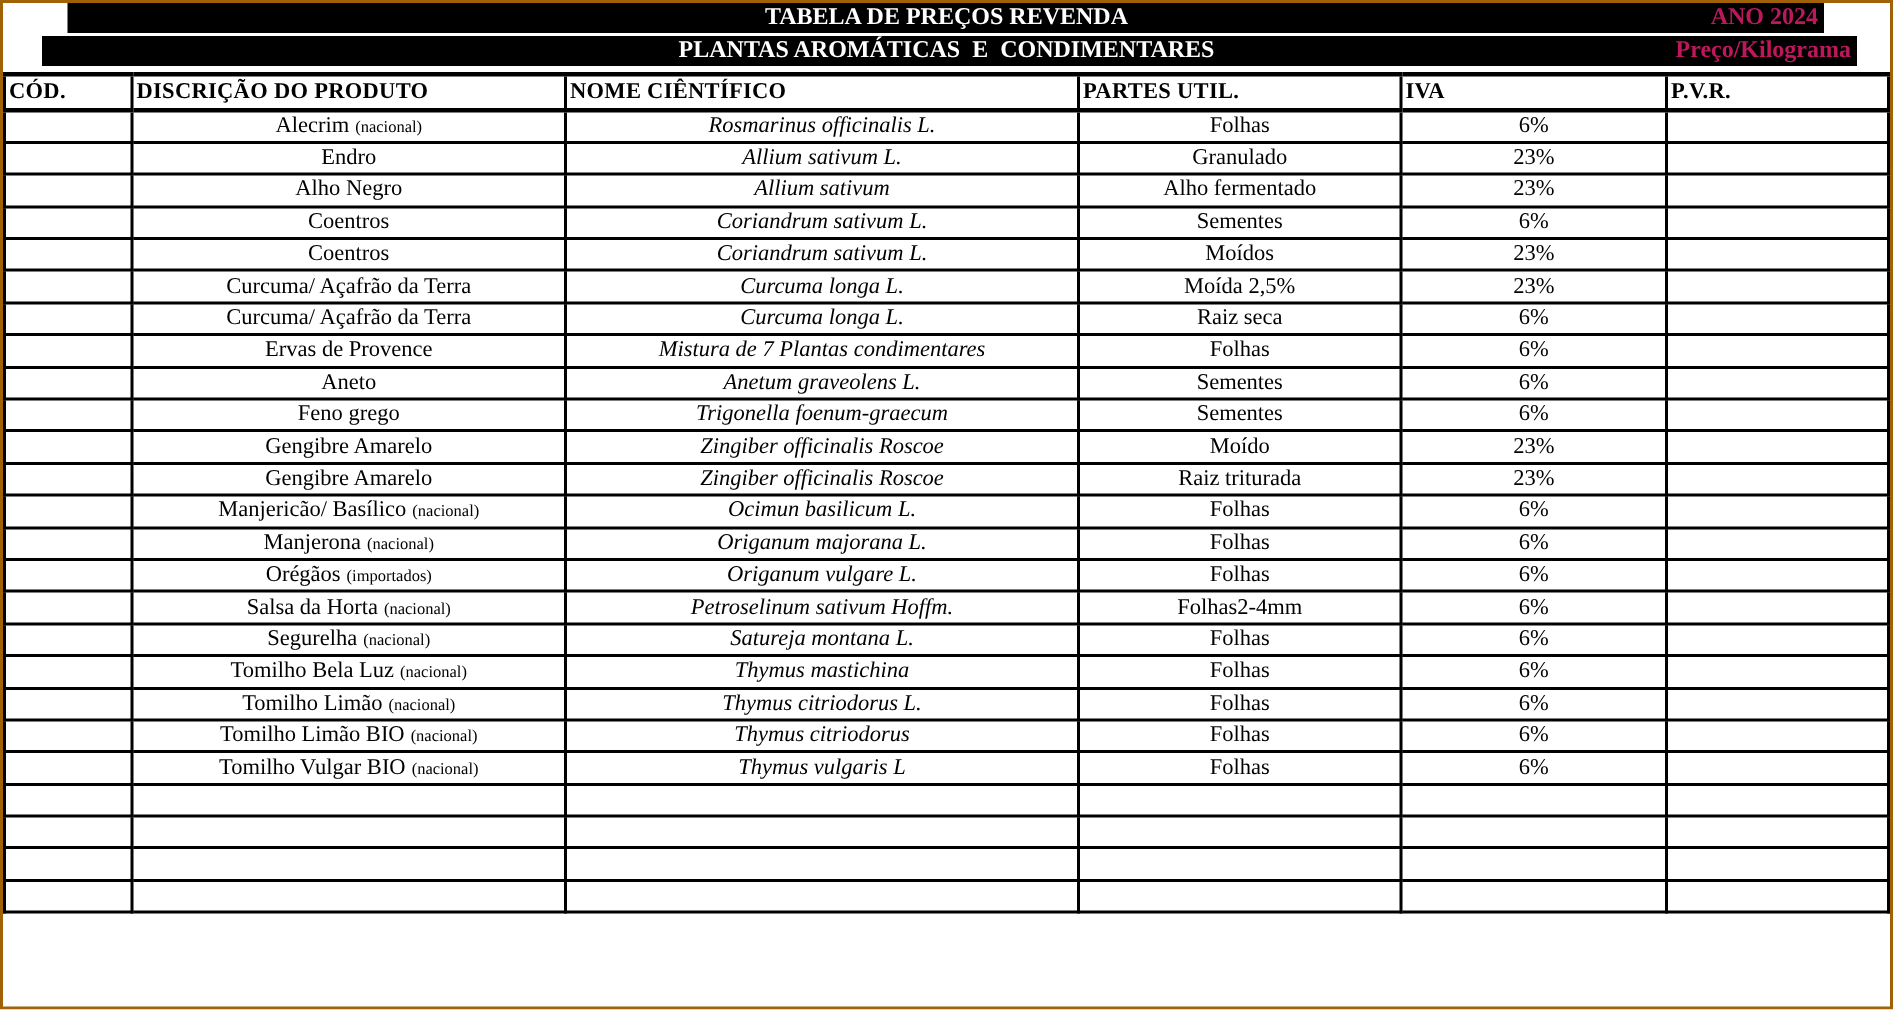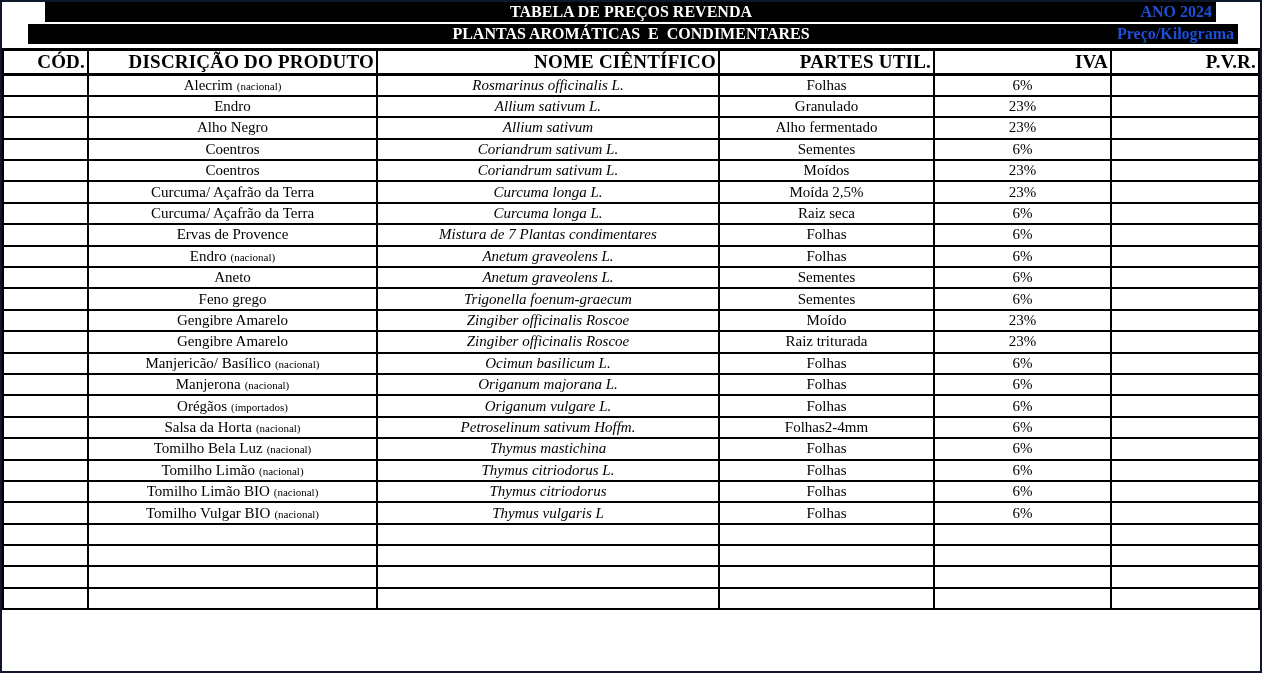--- a/index.html
+++ b/index.html
@@ -1,55 +1,55 @@
 <!DOCTYPE html>
 <html><head>
 <meta charset="utf-8">
 <style>
   * { box-sizing: border-box; }
   html, body { margin: 0; padding: 0; background: #ffffff; }
   .page {
     width: 1262px; height: 673px;
-    border: 2px solid #0f172a;
+    border: 2px solid #a16207;
     background: #fff;
     font-family: "Liberation Serif", "DejaVu Serif", serif;
     color: #000;
     overflow: hidden;
   }
   
   .bar-row { position: relative; height: 20px; }
   .bar-row + .bar-gap { height: 2px; background: #fff; }
   .bar-black { position: absolute; top: 0; bottom: 0; background: #000; }
   .bar1 .bar-black { left: 43px; right: 44px; }
   .bar2 .bar-black { left: 26px; right: 22px; }
   .bar-title {
     position: absolute; left: 0; right: 0; top: 0;
     text-align: center; color: #fff; font-weight: bold;
     font-size: 16px; line-height: 20px; white-space: pre;
   }
   .bar-right {
-    position: absolute; top: 0; color: #1d4ed8; font-weight: bold;
+    position: absolute; top: 0; color: #be185d; font-weight: bold;
     font-size: 16px; line-height: 20px; white-space: pre;
   }
   .bar1 .bar-right { right: 48px; }
   .bar2 .bar-right { right: 26px; }
   .pre-table-gap { height: 4px; background: #fff; }
   
   table {
     width: 100%;
     border-collapse: collapse;
     table-layout: fixed;
   }
   th {
     border: 2px solid #000;
     border-top: 3px solid #000;
     border-bottom: 3px solid #000;
-    font-size: 19px; font-weight: bold;
+    font-size: 15px; font-weight: bold;
     height: 24px; padding: 0 2px;
-    text-align: right; white-space: nowrap;
+    text-align: left; white-space: nowrap;
     letter-spacing: 0.2px;
   }
   td {
     border: 2px solid #000;
     font-size: 15px;
     padding: 0 2px;
     text-align: center;
     vertical-align: middle;
     white-space: nowrap;
     overflow: hidden;
@@ -164,28 +164,20 @@
 
         <tr>
           <td></td>
           <td><span>Ervas de Provence</span><span class="note"></span></td>
           <td class="sci">Mistura de 7 Plantas condimentares</td>
           <td>Folhas</td>
           <td>6%</td>
           <td></td>
         </tr>
 
-        <tr>
-          <td></td>
-          <td><span>Endro</span><span class="note">(nacional)</span></td>
-          <td class="sci">Anetum graveolens L.</td>
-          <td>Folhas</td>
-          <td>6%</td>
-          <td></td>
-        </tr>
 
         <tr>
           <td></td>
           <td><span>Aneto</span><span class="note"></span></td>
           <td class="sci">Anetum graveolens L.</td>
           <td>Sementes</td>
           <td>6%</td>
           <td></td>
         </tr>
 
@@ -247,20 +239,28 @@
 
         <tr>
           <td></td>
           <td><span>Salsa da Horta</span><span class="note">(nacional)</span></td>
           <td class="sci">Petroselinum sativum Hoffm.</td>
           <td>Folhas2-4mm</td>
           <td>6%</td>
           <td></td>
         </tr>
 
+        <tr>
+          <td></td>
+          <td><span>Segurelha</span><span class="note">(nacional)</span></td>
+          <td class="sci">Satureja montana L.</td>
+          <td>Folhas</td>
+          <td>6%</td>
+          <td></td>
+        </tr>
 
         <tr>
           <td></td>
           <td><span>Tomilho Bela Luz</span><span class="note">(nacional)</span></td>
           <td class="sci">Thymus mastichina</td>
           <td>Folhas</td>
           <td>6%</td>
           <td></td>
         </tr>
 

